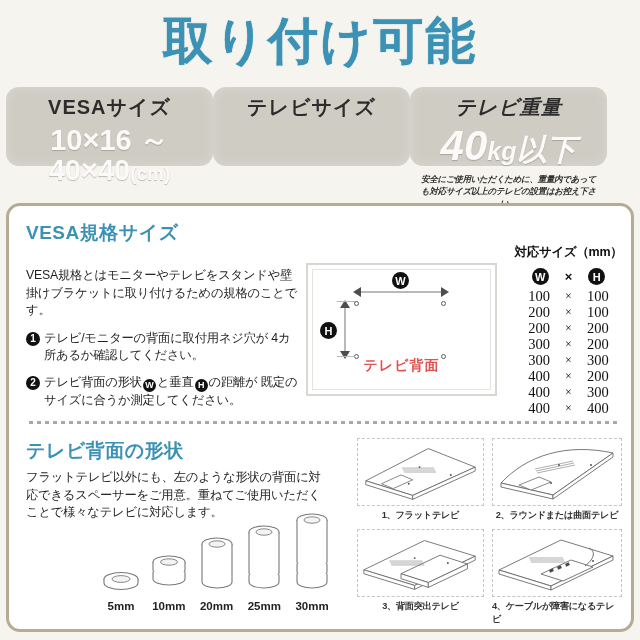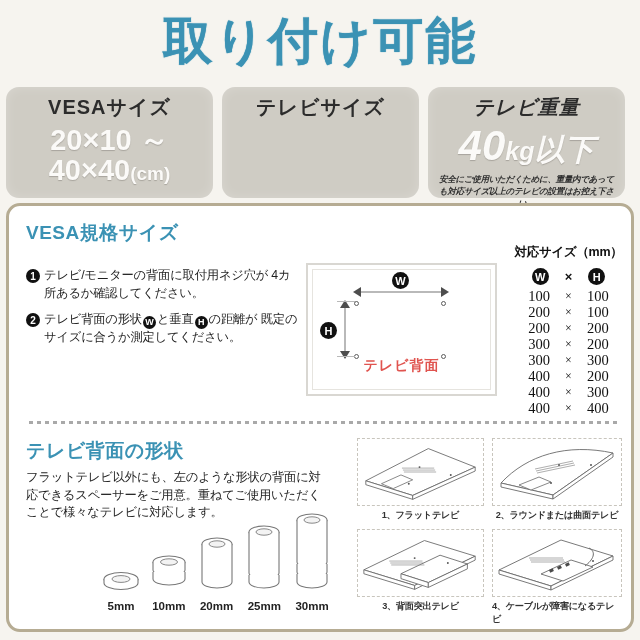--- a/index.html
+++ b/index.html
@@ -17,22 +17,22 @@
     text-align: center;
     font-size: 50px; font-weight: 700; letter-spacing: 2px;
     color: #3b92b4;
     line-height: 66px;
     text-shadow: 0 0 1px #3b92b4;
   }
 
   
   .cards {
     position: absolute; top: 87px; left: 6px;
-    width: 628px; height: 111px;
-    display: flex; gap: 9px;
+    width: 628px; height: 79px;
+    display: flex; 
   }
   .card {
     background: #cfccc4;
     border-radius: 13px;
     position: relative;
     padding-top: 8px;
     text-align: center;
     box-shadow: inset 0 0 12px rgba(255,255,255,.22);
   }
   .card.vesa { width: 207px; }
@@ -174,21 +174,21 @@
 
 <div class="page">
 
   <div class="title">取り付け可能</div>
 
   <div class="cards">
 
     <div class="card vesa">
       <div class="card-head">VESAサイズ</div>
       <div class="card-val">
-        <div>20×10 ～</div>
+        <div>10×16 ～</div>
         <div>
           <span>40×40</span><span class="unit">(cm)</span>
         </div>
       </div>
     </div>
 
     <div class="card size">
       <div class="card-head">テレビサイズ</div>
     </div>
 
@@ -199,20 +199,21 @@
       </div>
       <div class="note">安全にご使用いただくために、重量内であっても対応サイズ以上のテレビの設置はお控え下さい。</div>
     </div>
 
   </div>
 
   <div class="panel">
 
     <div class="vesa-sec">
       <div class="sec-title">VESA規格サイズ</div>
+      <div class="body-txt">VESA規格とはモニターやテレビをスタンドや壁掛けブラケットに取り付けるための規格のことです。</div>
 
       <div class="bullets">
         <div class="bullet">
           <div class="bnum">1</div>
           <div class="btxt">
             <span>テレビ/モニターの背面に取付用ネジ穴が</span>
             <span>4カ所あるか確認してください。</span>
           </div>
         </div>
         <div class="bullet">

